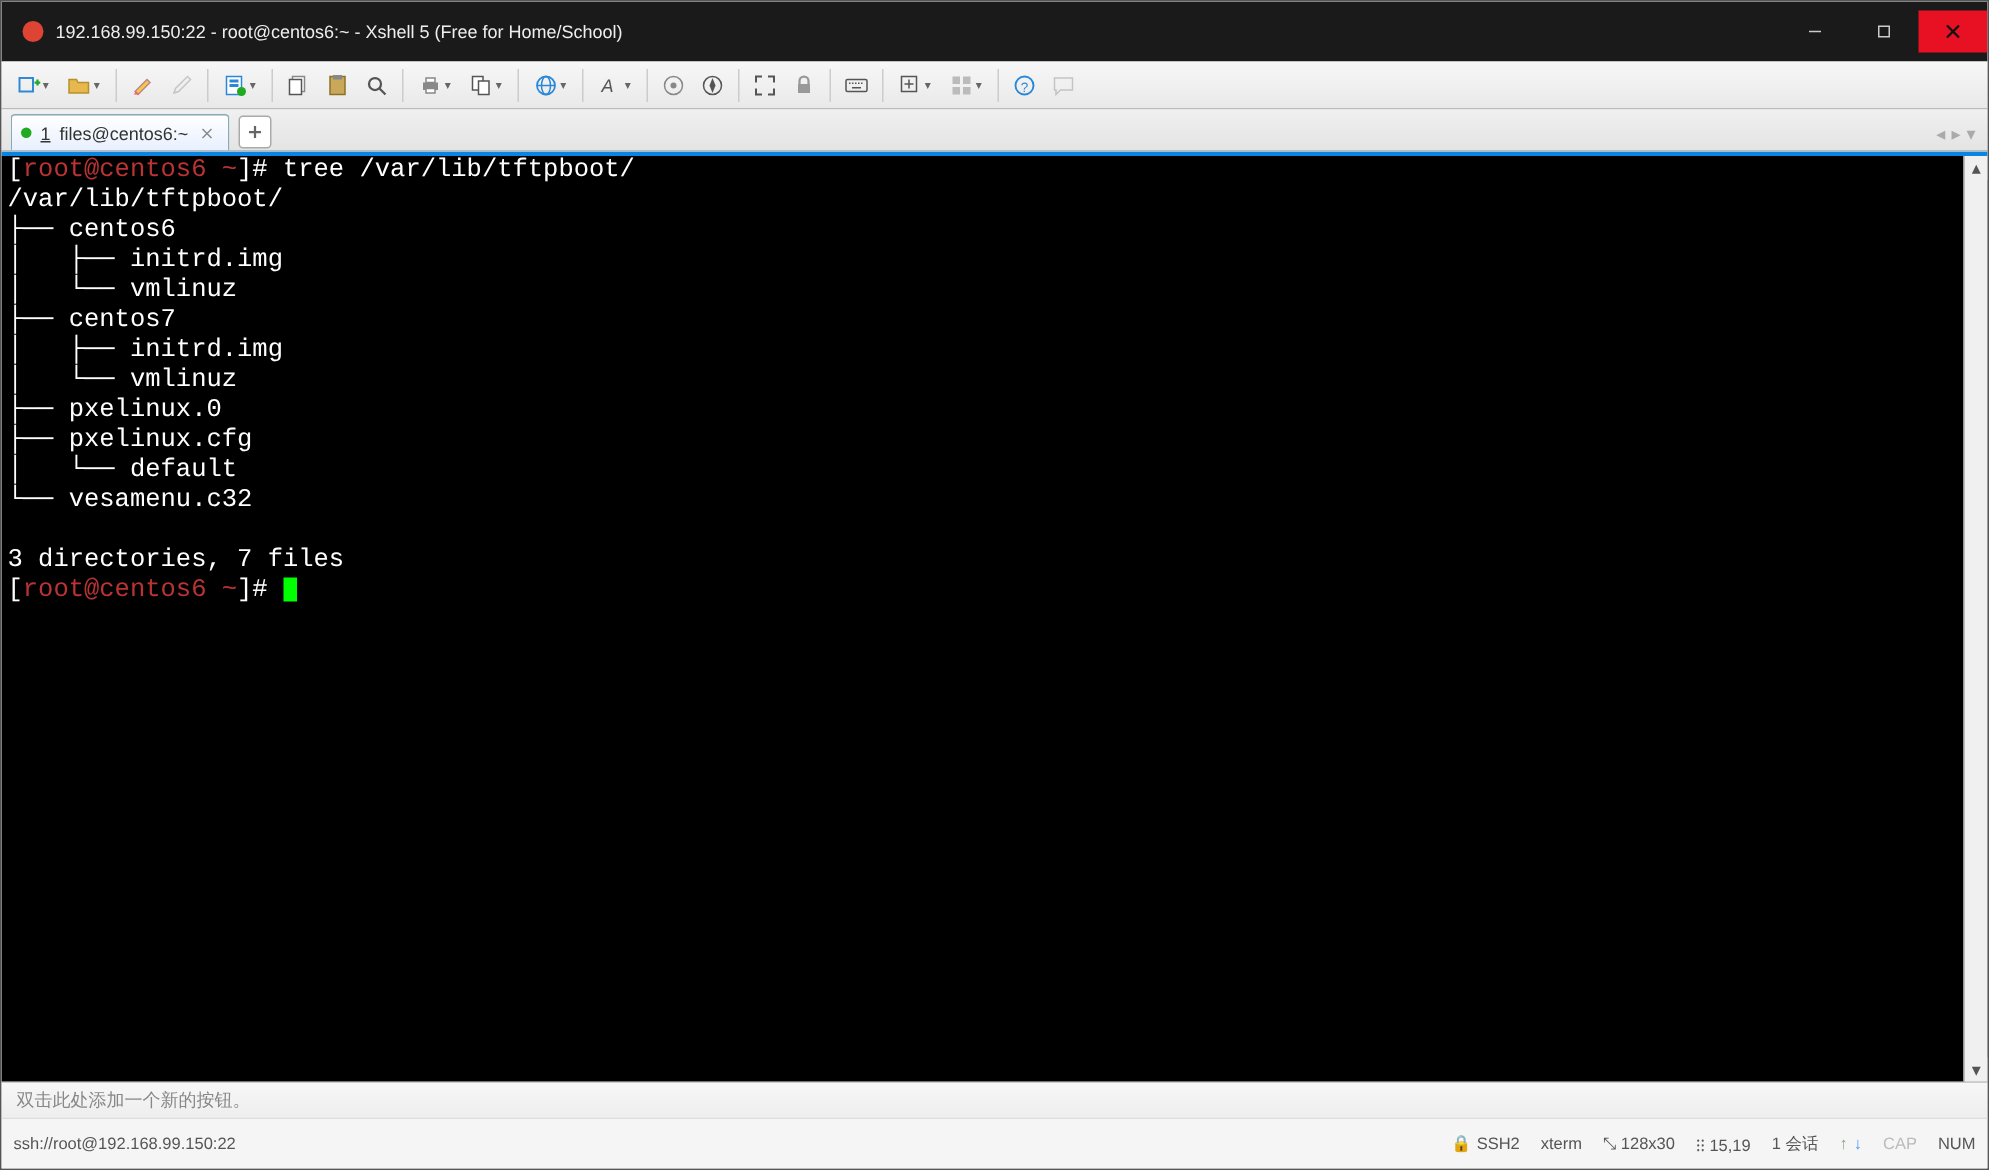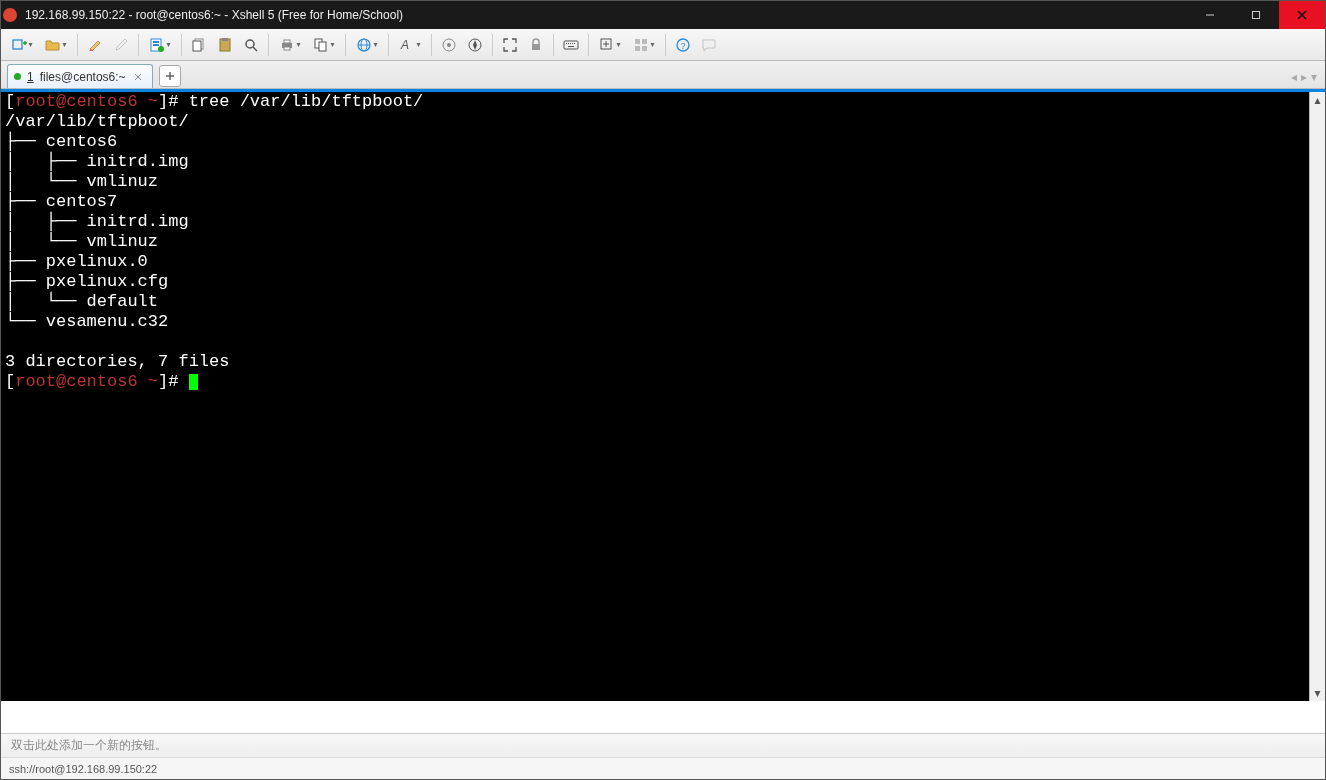--- a/index.html
+++ b/index.html
@@ -1,17 +1,17 @@
 <!DOCTYPE html>
 <html><head>
 <meta charset="utf-8">
 <style>
 *{margin:0;padding:0;box-sizing:border-box;}
 body{font-family:"Segoe UI",Tahoma,sans-serif;font-size:12px;background:#fff;width:1326px;height:780px;overflow:hidden;display:flex;flex-direction:column;border:1px solid #555;}
-.titlebar{height:28px;background:#1a1a1a;color:#ccc;display:flex;align-items:center;padding-left:2px;}
+.titlebar{height:40px;background:#1a1a1a;color:#ccc;display:flex;align-items:center;padding-left:14px;}
 .titlebar .icon-app{width:14px;height:14px;background:#d43; border-radius:50%;margin-right:8px;position:relative;}
 .titlebar .icon-app::after{content:"";position:absolute;width:6px;height:6px;background:#d43;border-radius:50%;left:2px;top:2px;}
 .titlebar .title-text{flex:1;color:#eee;font-size:12px;}
 .titlebar .win-buttons{display:flex;}
 .titlebar .win-btn{width:46px;height:28px;display:flex;align-items:center;justify-content:center;color:#ccc;}
 .titlebar .win-btn.close{background:#e81123;color:#111;}
 .titlebar .win-btn svg{width:10px;height:10px;}
 
 .toolbar{height:32px;background:linear-gradient(#f7f7f7,#e9e9e9);border-bottom:1px solid #bbb;display:flex;align-items:center;padding:0 6px;gap:4px;}
 .toolbar .tbtn{width:22px;height:22px;display:flex;align-items:center;justify-content:center;color:#333;border-radius:2px;}
@@ -35,22 +35,22 @@
 .terminal .term-inner{flex:1;padding:0 0 0 4px;font-family:Consolas,"Courier New",monospace;font-size:17px;line-height:20px;color:#fff;white-space:pre;overflow:hidden;}
 .terminal .scrollbar{width:16px;background:#f0f0f0;border-left:1px solid #bbb;position:relative;}
 .terminal .scrollbar .sb-btn{height:16px;display:flex;align-items:center;justify-content:center;color:#555;background:#f0f0f0;}
 .terminal .scrollbar .sb-track{position:absolute;top:16px;bottom:16px;left:0;right:0;}
 .terminal .scrollbar .sb-bottom{position:absolute;bottom:0;width:100%;}
 
 .prompt-root{color:#b33;}
 .cmd{color:#fff;}
 .cursor{display:inline-block;width:9px;height:16px;background:#0f0;vertical-align:middle;}
 
-.bottombar{height:24px;background:linear-gradient(#f7f7f7,#eee);border-top:1px solid #ccc;display:flex;align-items:center;padding:0 10px;color:#888;font-size:12px;margin-top:32px;}
-.statusbar{height:22px;background:#f5f5f5;border-top:1px solid #ddd;display:flex;align-items:center;padding:0 8px;color:#555;font-size:11px;justify-content:space-between;}
+.bottombar{height:24px;background:linear-gradient(#f7f7f7,#eee);border-top:1px solid #ccc;display:flex;align-items:center;padding:0 10px;color:#888;font-size:12px;}
+.statusbar{height:34px;background:#f5f5f5;border-top:1px solid #ddd;display:flex;align-items:center;padding:0 8px;color:#555;font-size:11px;justify-content:space-between;}
 .statusbar .left{}
 .statusbar .right{display:flex;align-items:center;gap:14px;}
 .statusbar .lock{font-size:11px;}
 .arrow-up{color:#8a8;}
 .arrow-down{color:#49e;}
 </style>
 </head>
 <body>
 
 <div class="titlebar">
@@ -282,13 +282,24 @@
     <div class="sb-btn sb-bottom">▾</div>
   </div>
 </div>
 
 <div class="bottombar">
   <span>双击此处添加一个新的按钮。</span>
 </div>
 
 <div class="statusbar">
   <div class="left">ssh://root@192.168.99.150:22</div>
+  <div class="right">
+    <span><span class="lock">🔒 </span><span>SSH2</span></span>
+    <span>xterm</span>
+    <span><span>⤡ </span><span>128x30</span></span>
+    <span><span>⁝⁝ </span><span>15,19</span></span>
+    <span>1 会话</span>
+    <span class="arrow-up">↑</span>
+    <span class="arrow-down" style="margin-left:-10px">↓</span>
+    <span style="color:#bbb">CAP</span>
+    <span>NUM</span>
+  </div>
 </div>
 
 </body></html>

